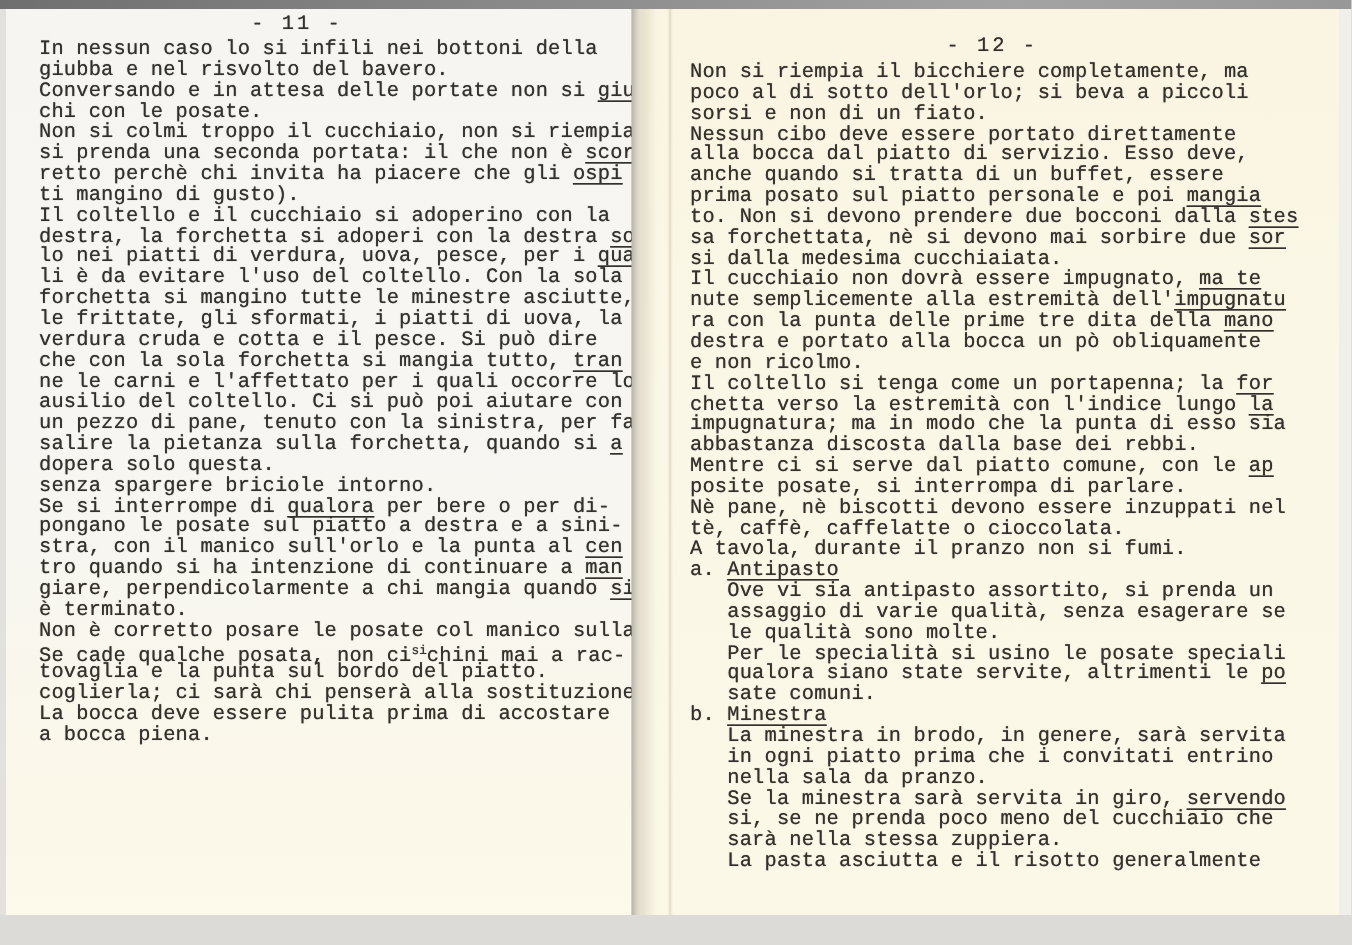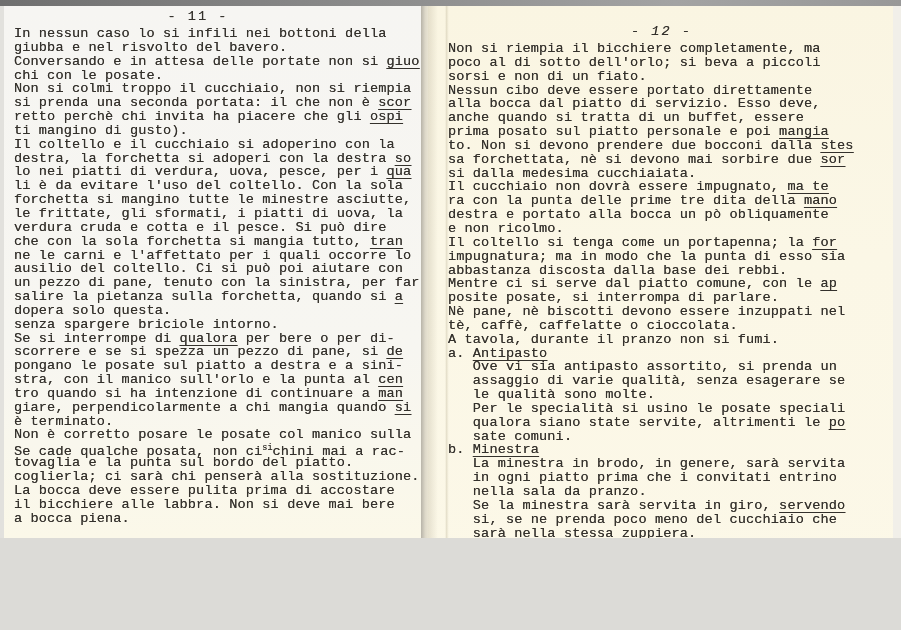--- a/index.html
+++ b/index.html
@@ -1,21 +1,21 @@
 <!DOCTYPE html>
 <html><head>
 <meta charset="utf-8">
 <style>
   html,body{margin:0;padding:0;}
   body{
     width:901px;height:630px;overflow:hidden;
     background:#dcdbd7;
     font-family:"Liberation Mono","DejaVu Sans Mono",monospace;
   }
-  .scene{position:relative;width:901px;height:538px;overflow:hidden;}
+  .scene{position:relative;width:901px;height:610px;overflow:hidden;}
 
   .topbar{
     position:absolute;top:0;left:0;width:901px;height:6px;
     background:linear-gradient(90deg,#6f6f6f,#8e8e8e 45%,#a3a3a3 75%,#989898);
   }
   .edge-left{
     position:absolute;top:6px;left:0;width:4px;height:624px;
     background:#e2e1dd;
   }
   .edge-right{
@@ -51,20 +51,21 @@
     text-shadow:0 0 0.5px rgba(45,42,37,0.75);
     text-align:center;
   }
   .page-left .page-number{top:3px;left:10px;width:404px;transform:translateX(-18px);}
   .page-right .page-number{top:18px;left:38px;width:415px;transform:translateX(-12px);}
 
   .page-text{
     position:absolute;
     font-size:13.6px;letter-spacing:0.12px;color:#34312c;
     text-shadow:0 0 0.55px rgba(45,42,37,0.75);
+    margin-left:12px;
   }
   .page-left .page-text{top:21px;left:10px;width:406px;}
   .page-right .page-text{top:36px;left:20px;width:418px;}
 
   .line{white-space:pre;line-height:13.85px;height:13.85px;}
   .u{text-decoration:underline;text-underline-offset:2.5px;text-decoration-thickness:1px;text-align:center;}
   .sup{font-size:8.5px;vertical-align:4.5px;letter-spacing:0;}
 </style>
 </head>
 <body>
@@ -93,58 +94,58 @@
         <div class="line">le frittate, gli sformati, i piatti di uova, la</div>
         <div class="line">verdura cruda e cotta e il pesce. Si può dire</div>
         <div class="line">che con la sola forchetta si mangia tutto, <span class="u">tran</span></div>
         <div class="line">ne le carni e l'affettato per i quali occorre lo</div>
         <div class="line">ausilio del coltello. Ci si può poi aiutare con</div>
         <div class="line">un pezzo di pane, tenuto con la sinistra, per far</div>
         <div class="line">salire la pietanza sulla forchetta, quando si <span class="u">a</span></div>
         <div class="line">dopera solo questa.</div>
         <div class="line">senza spargere briciole intorno.</div>
         <div class="line">Se si interrompe di <span class="u">qualora</span> per bere o per di-</div>
-        <div class="line">scorrere e se si spezza un pezzo di pane, si <span class="u">de</span></div>
         <div class="line">pongano le posate sul piatto a destra e a sini-</div>
         <div class="line">stra, con il manico sull'orlo e la punta al <span class="u">cen</span></div>
         <div class="line">tro quando si ha intenzione di continuare a <span class="u">man</span></div>
         <div class="line">giare, perpendicolarmente a chi mangia quando <span class="u">si</span></div>
         <div class="line">è terminato.</div>
         <div class="line">Non è corretto posare le posate col manico sulla</div>
         <div class="line">Se cade qualche posata, non ci<span class="sup">si</span>chini mai a rac-</div>
         <div class="line">tovaglia e la punta sul bordo del piatto.</div>
         <div class="line">coglierla; ci sarà chi penserà alla sostituzione.</div>
         <div class="line">La bocca deve essere pulita prima di accostare</div>
-        <div class="line">il bicchiere alle labbra. Non si deve mai bere</div>
         <div class="line">a bocca piena.</div>
       </div>
   </div>
 
   <div class="gutter"></div>
 
   <div class="page page-right">
     <div class="shade-inner"></div>
     <div class="crease"></div>
-    <div class="page-number" style="color: rgb(52, 49, 44); font-style: italic;">- 12 -</div>
+    <div class="page-number" style="color: rgb(52, 49, 44);">- 12 -</div>
     <div class="page-text" style="color: rgb(52, 49, 44);">
         <div class="line">Non si riempia il bicchiere completamente, ma</div>
         <div class="line">poco al di sotto dell'orlo; si beva a piccoli</div>
         <div class="line">sorsi e non di un fiato.</div>
         <div class="line">Nessun cibo deve essere portato direttamente</div>
         <div class="line">alla bocca dal piatto di servizio. Esso deve,</div>
         <div class="line">anche quando si tratta di un buffet, essere</div>
         <div class="line">prima posato sul piatto personale e poi <span class="u">mangia</span></div>
         <div class="line">to. Non si devono prendere due bocconi dalla <span class="u">stes</span></div>
         <div class="line">sa forchettata, nè si devono mai sorbire due <span class="u">sor</span></div>
         <div class="line">si dalla medesima cucchiaiata.</div>
         <div class="line">Il cucchiaio non dovrà essere impugnato, <span class="u">ma te</span></div>
+        <div class="line">nute semplicemente alla estremità dell'<span class="u">impugnatu</span></div>
         <div class="line">ra con la punta delle prime tre dita della <span class="u">mano</span></div>
         <div class="line">destra e portato alla bocca un pò obliquamente</div>
         <div class="line">e non ricolmo.</div>
         <div class="line">Il coltello si tenga come un portapenna; la <span class="u">for</span></div>
+        <div class="line">chetta verso la estremità con l'indice lungo <span class="u">la</span></div>
         <div class="line">impugnatura; ma in modo che la punta di esso sia</div>
         <div class="line">abbastanza discosta dalla base dei rebbi.</div>
         <div class="line">Mentre ci si serve dal piatto comune, con le <span class="u">ap</span></div>
         <div class="line">posite posate, si interrompa di parlare.</div>
         <div class="line">Nè pane, nè biscotti devono essere inzuppati nel</div>
         <div class="line">tè, caffè, caffelatte o cioccolata.</div>
         <div class="line">A tavola, durante il pranzo non si fumi.</div>
         <div class="line">a. <span class="u">Antipasto</span></div>
         <div class="line">   Ove vi sia antipasto assortito, si prenda un</div>
         <div class="line">   assaggio di varie qualità, senza esagerare se</div>

